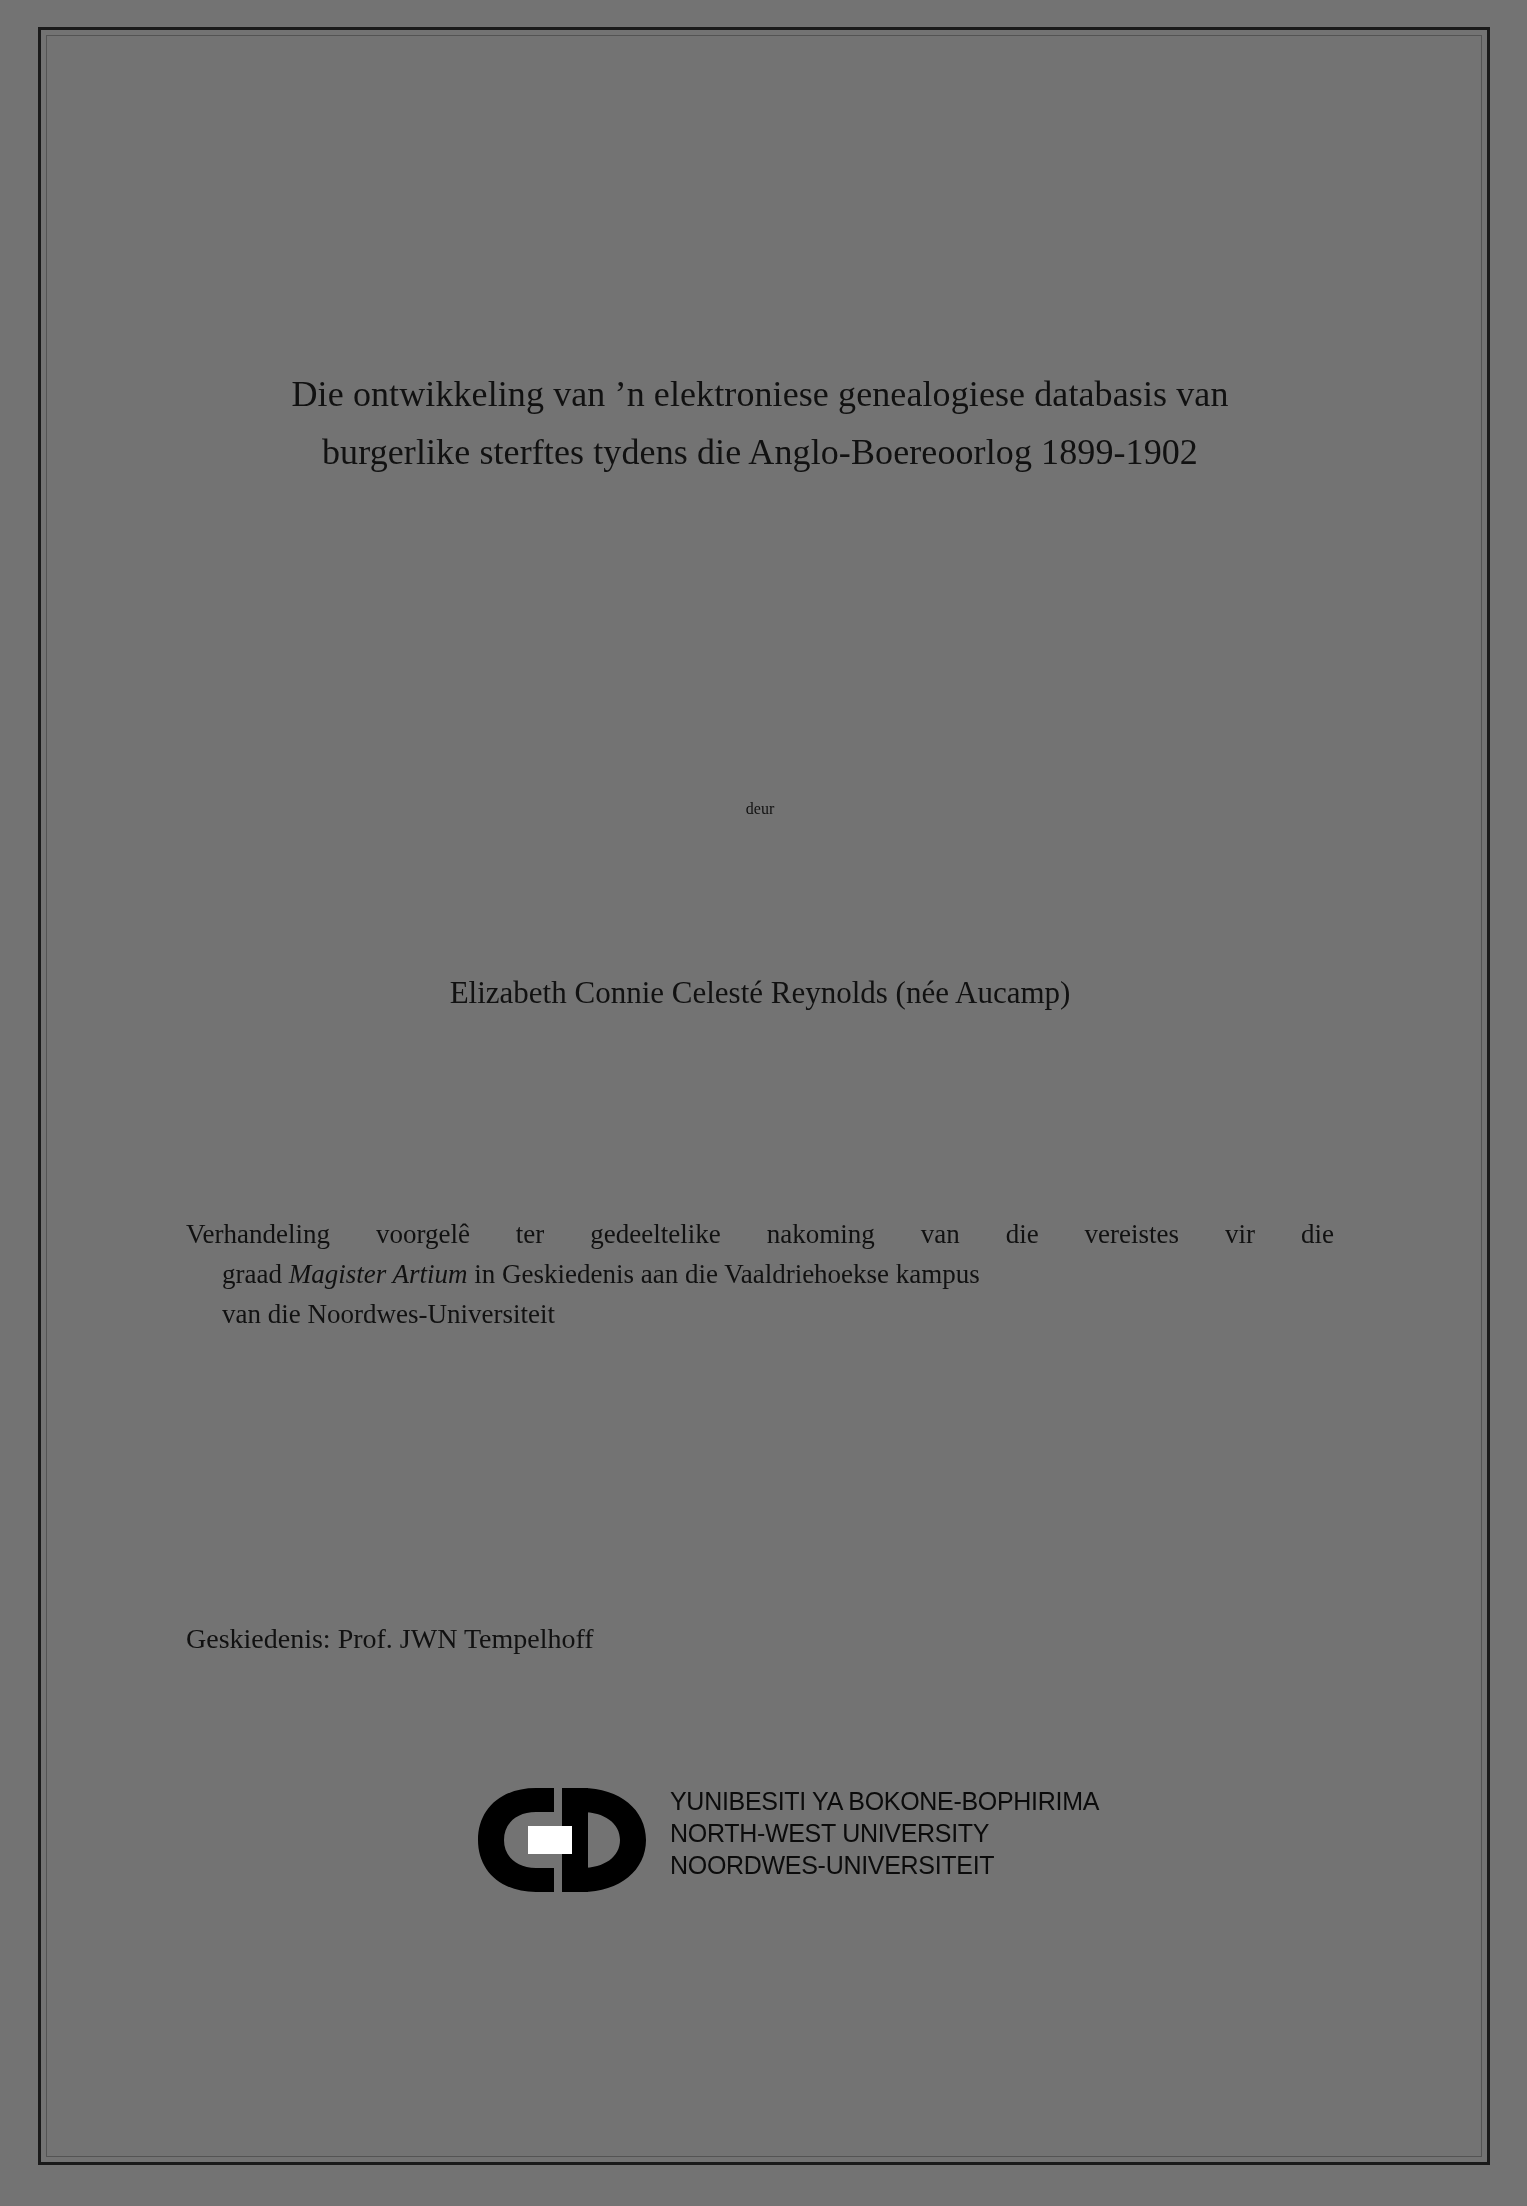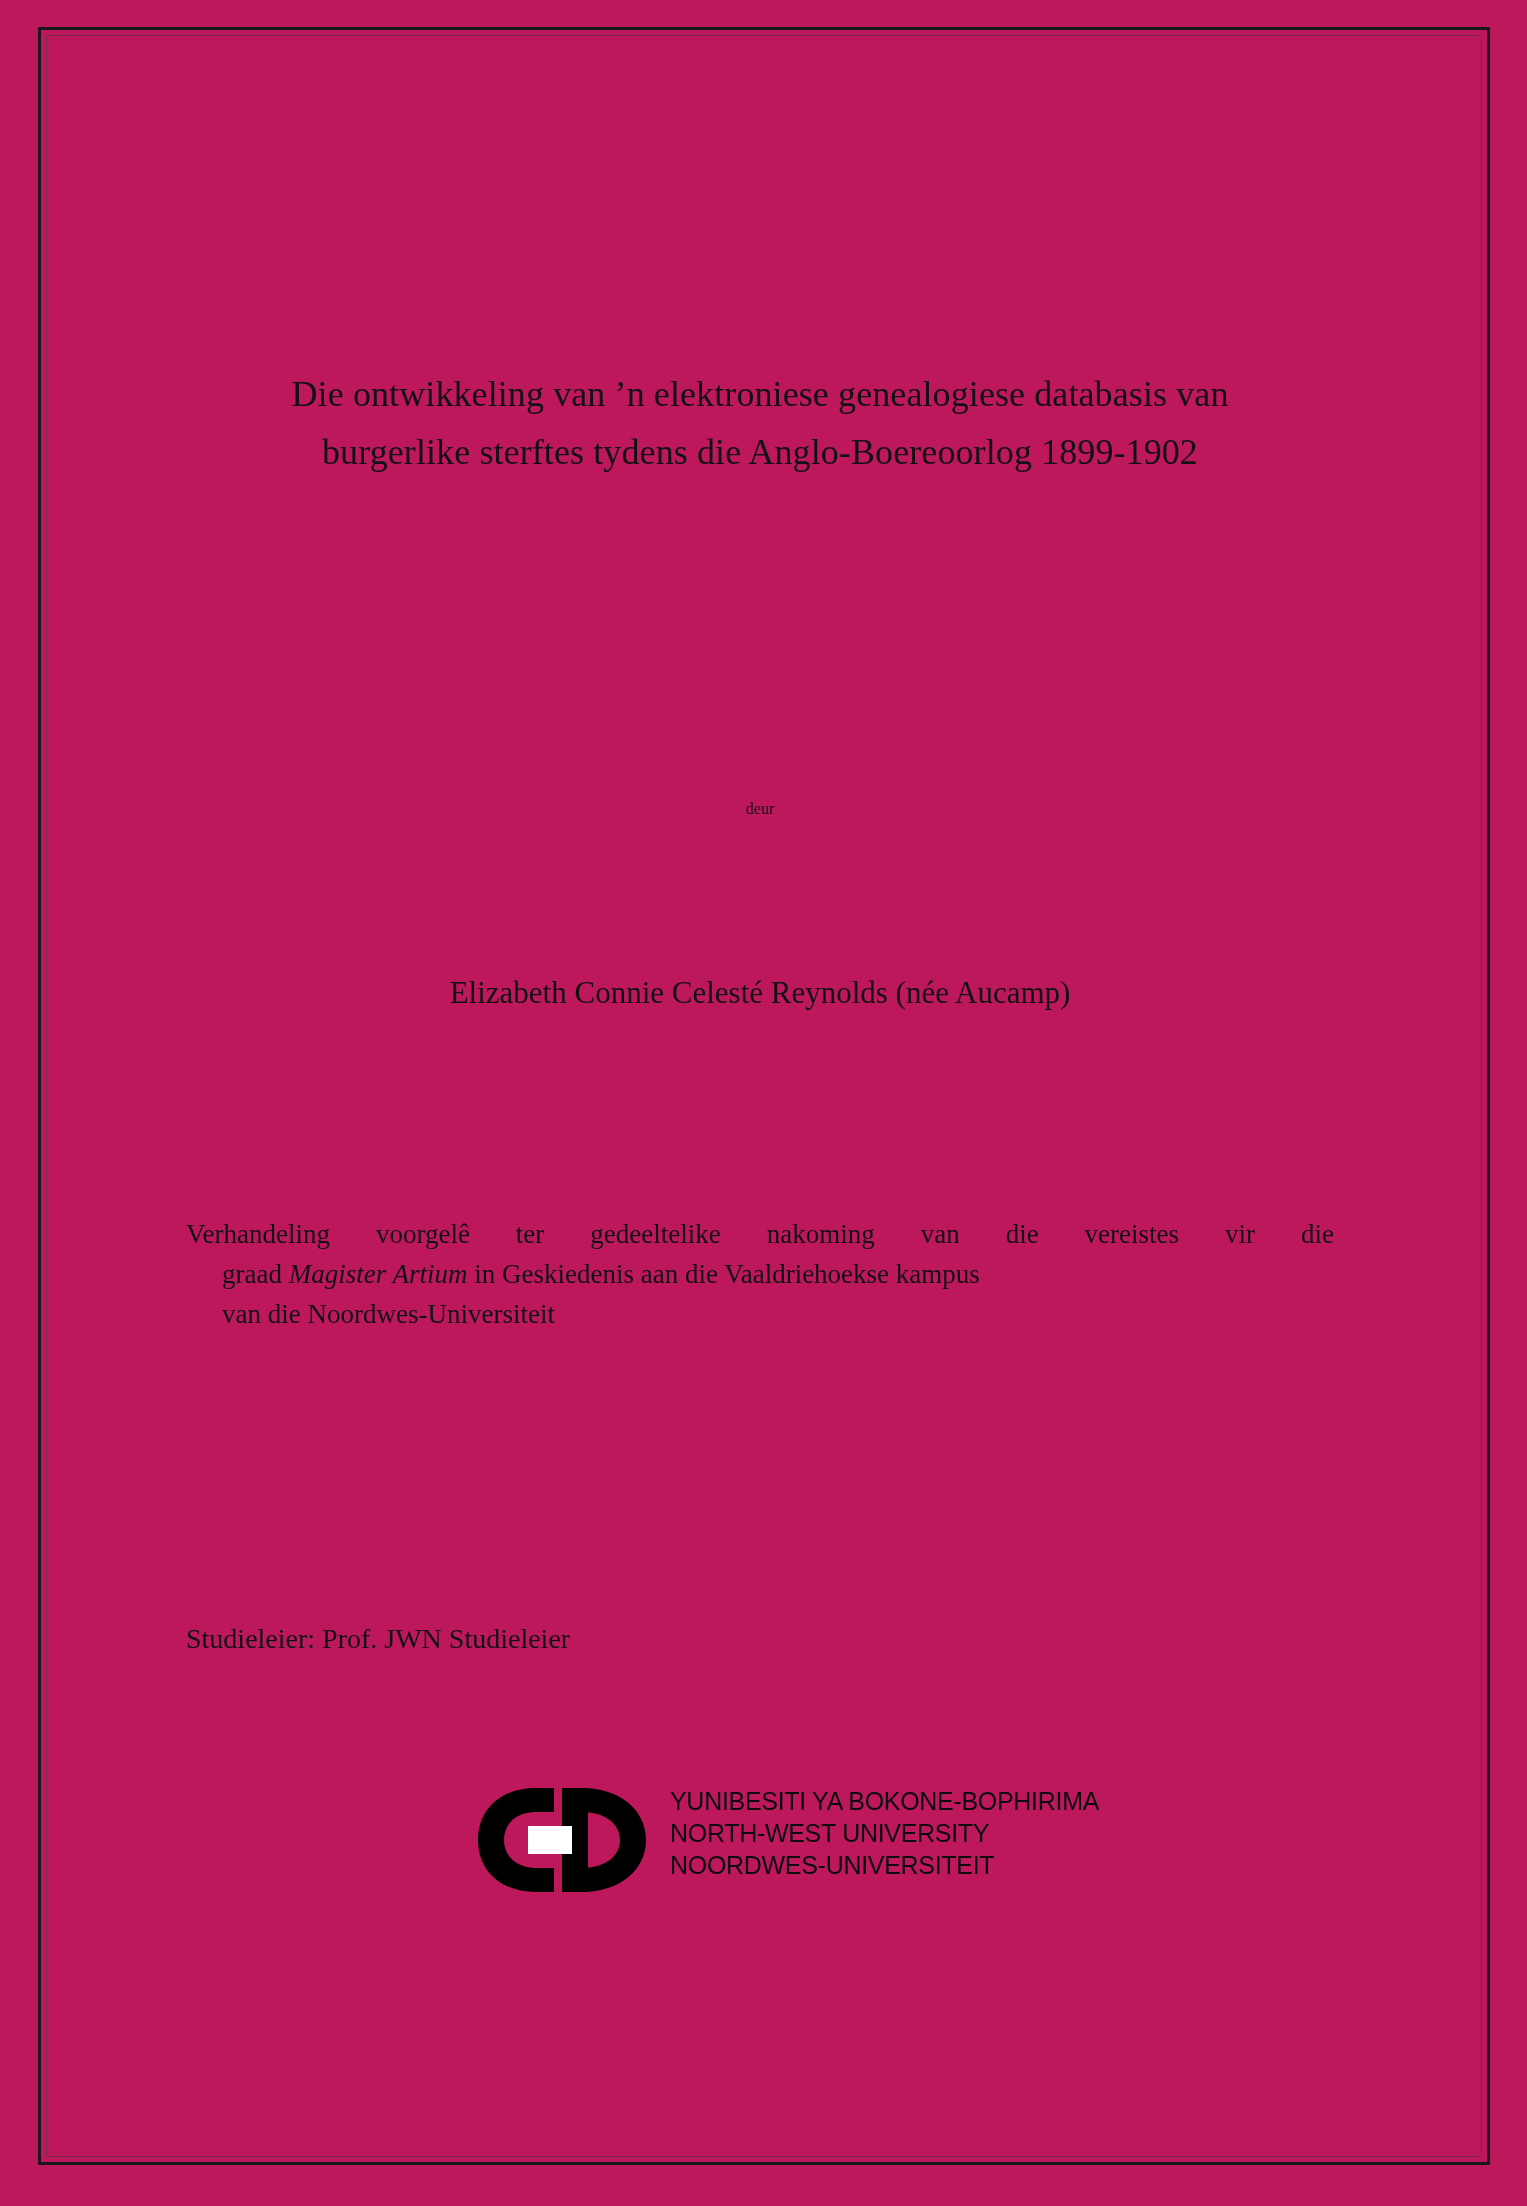--- a/index.html
+++ b/index.html
@@ -16,21 +16,21 @@
     overflow: hidden;
   }
 
   
   .page-scan {
     position: absolute;
     left: 0;
     top: 0;
     width: 1527px;
     height: 2206px;
-    background: #be185d;
+    background: #737373;
   }
 
   
   .page-frame {
     position: absolute;
     left: 38px;
     top: 27px;
     width: 1452px;
     height: 2138px;
     border: 3px solid #1a1a1a;
@@ -171,21 +171,21 @@
 
     <div class="author">Elizabeth Connie Celesté Reynolds (née Aucamp)</div>
 
     <div class="statement">
       <div class="just">Verhandeling voorgelê ter gedeeltelike nakoming van die vereistes vir die</div>
       <div class="plain"><span>graad </span><em>Magister Artium</em><span> in Geskiedenis aan die Vaaldriehoekse kampus</span></div>
       <div class="plain">van die Noordwes-Universiteit</div>
     </div>
 
     <div class="supervisor-block">
-      <div>Studieleier: Prof. JWN Studieleier</div>
+      <div>Geskiedenis: Prof. JWN Tempelhoff</div>
     </div>
 
     <div class="logo-block">
       <div class="logo-mark">
         <svg viewBox="0 0 190 116" width="190" height="116" aria-hidden="true">
 
           <path d="M66 6 C30 6 8 28 8 58 C8 88 30 110 66 110 L84 110 L84 86 L66 86 C46 86 34 74 34 58 C34 42 46 30 66 30 L84 30 L84 6 Z" fill="#000000"></path>
           <path d="M92 6 L92 110 L118 110 L118 6 Z" fill="#000000"></path>
           <path d="M112 6 C150 6 176 28 176 58 C176 88 150 110 112 110 L104 110 L104 86 L112 86 C134 86 150 75 150 58 C150 41 134 30 112 30 L104 30 L104 6 Z" fill="#000000"></path>
           <rect x="58" y="44" width="44" height="28" fill="#ffffff"></rect>

